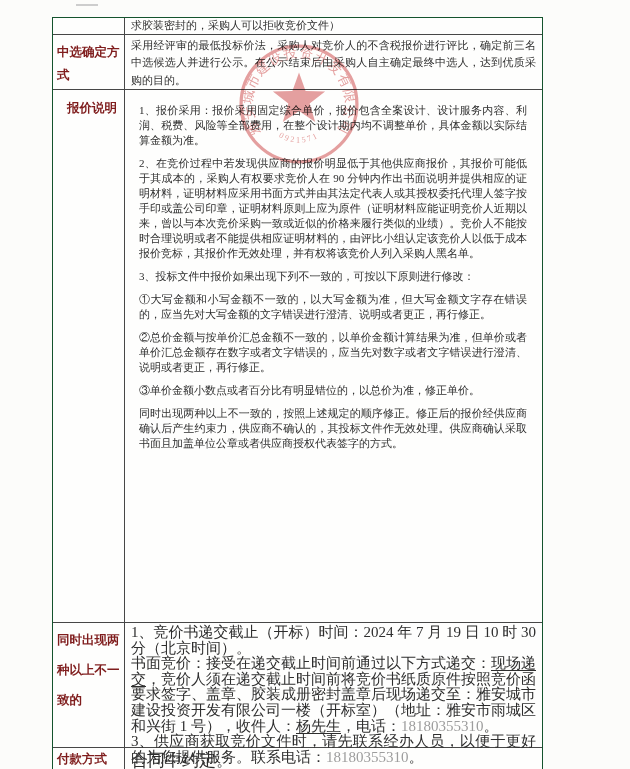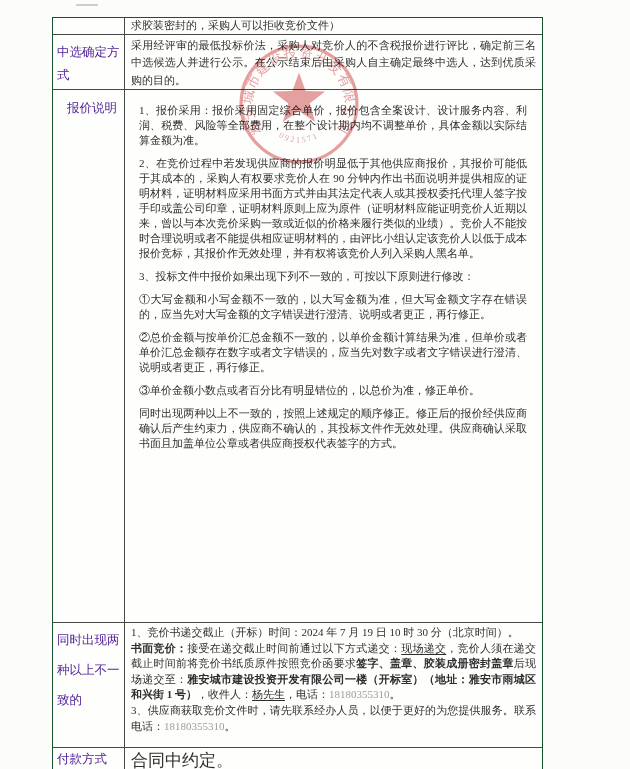--- a/index.html
+++ b/index.html
@@ -17,41 +17,41 @@
   }
   
   .tbl{
     position:absolute;left:52px;top:17px;width:489px;
     border:1px solid #14532d;background:rgba(255,255,255,.6);
   }
   .row{display:flex;box-sizing:border-box;}
   .row + .row{border-top:1px solid #474747;}
   .hcell{
     width:72px;flex:0 0 72px;border-right:1px solid #474747;
-    box-sizing:border-box;font-weight:400;font-size:12.5px;color:#4c1d95;
+    box-sizing:border-box;font-weight:700;font-size:12.5px;color:#7f1d1d;
     padding:4px 2px 0 4px;line-height:22px;
   }
   .ccell{flex:1;box-sizing:border-box;min-width:0;}
   .r1{height:16px;}
   .r1 .ccell{font-size:11px;line-height:13px;padding:1px 6px 0 6px;}
   .r2{height:55px;}
   .r2 .hcell{line-height:23px;padding-top:6px;}
   .r2 .ccell{font-size:11px;line-height:17.4px;padding:2px 6px 0 6px;text-align:justify;}
   .r3{height:533px;}
   .r3 .hcell{padding-top:11px;padding-left:9px;line-height:15px;text-align:center;}
   .r3 .ccell{font-size:11px;padding:5px 7px 0 6px;}
   .r3 .ccell p{margin:8px;line-height:15px;text-align:justify;text-justify:inter-character;}
   .r4{height:125px;}
   .r4 .hcell{line-height:30px;padding-top:2px;}
-  .r4 .ccell{font-size:11px;line-height:15.6px;padding:2px 6px 0 6px;}
+  .r4 .ccell{font-size:15px;line-height:15.6px;padding:2px 6px 0 6px;}
   .r4 .ccell .ln{margin:0;text-align:justify;text-justify:inter-character;}
   .r5{height:39px;}
   .r5 .hcell{padding-top:4px;line-height:15px;}
   .r5 .ccell{font-size:17px;line-height:15px;padding:5px 6px 0 6px;}
-  .seg-b{font-weight:700;}
+  .seg-b{font-weight:400;}
   .seg-u{text-decoration:underline;text-underline-offset:2px;}
   .seg-g{color:#9d9d9d;}
   
   .stamp{
     position:absolute;left:236px;top:41px;width:126px;height:126px;
     opacity:.55;mix-blend-mode:multiply;pointer-events:none;
   }
 </style>
 </head>
 <body>

